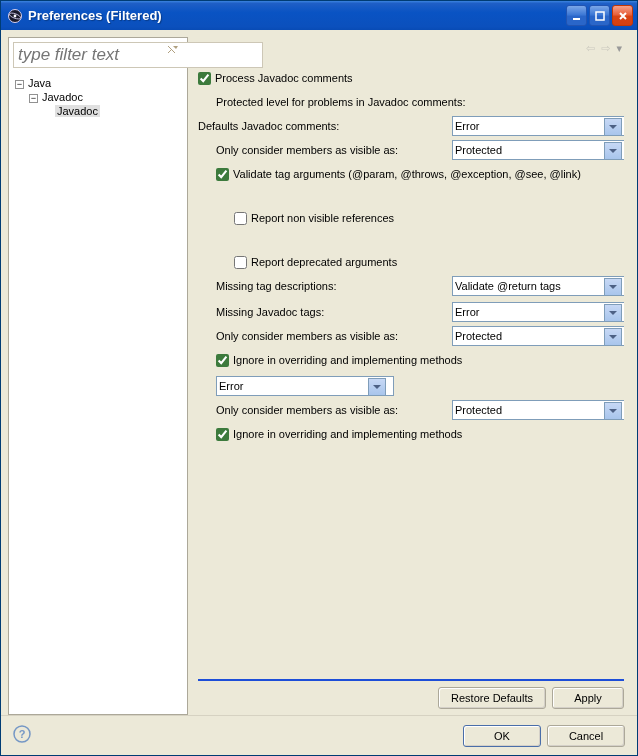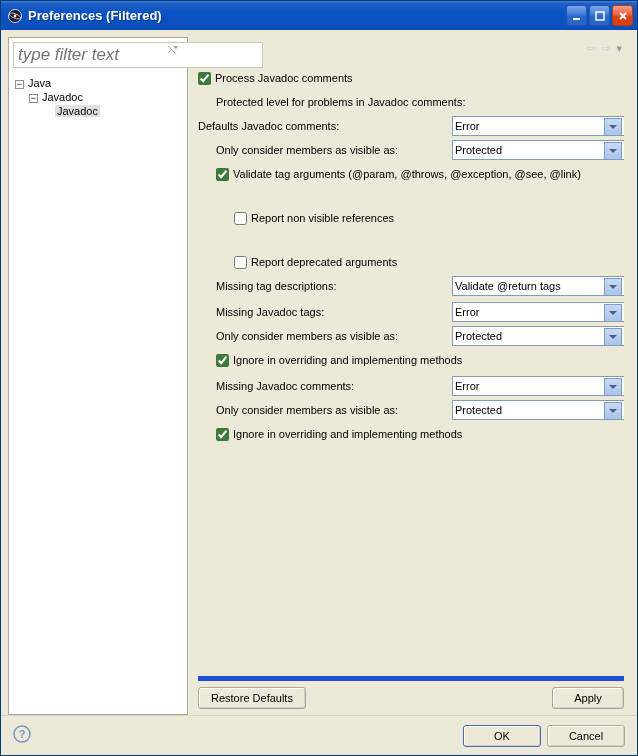--- a/index.html
+++ b/index.html
@@ -87,21 +87,21 @@
     border:1px solid #7f9db9; pointer-events:none;
   }
   .combo-wrap::before {
     content:""; position:absolute; right:7px; top:9px;
     border-left:4px solid transparent; border-right:4px solid transparent;
     border-top:4px solid #4d6185; z-index:2; pointer-events:none;
   }
   .indent1 { margin-left:18px; }
   .indent2 { margin-left:36px;margin-top:24px; }
   .section { margin-top:6px;padding-left:18px; }
-  .button-row { display:flex; justify-content:space-between; padding: 6px 0 0 0; border-top:5px solid #1d4ed8; margin-top:6px;}
+  .button-row { display:flex; justify-content:flex-end; gap:6px; padding: 6px 0 0 0; border-top:2px solid #1d4ed8; margin-top:6px;}
   .btn {
     font-family:inherit; font-size:11px;
     padding:2px 12px; min-width:72px; height:22px;
     background:#ece9d8; border:1px solid #aca899; border-radius:3px;
     box-shadow: inset 1px 1px 0 #fff, inset -1px -1px 0 #d4d0c8;
   }
   .footer {
     height:40px; display:flex; align-items:center; padding:0 12px;
     border-top:1px solid #d6d2c2; background:#ece9d8;
   }
@@ -216,21 +216,20 @@
       <div class="row indent1">
         <span class="label">Only consider members as visible as:</span>
         <div class="combo-wrap"><input class="combo" readonly="" value="Protected" style=""></div>
       </div>
       <div class="row indent1">
         <input type="checkbox" class="chk" checked="" style="">
         <span>Ignore in overriding and implementing methods</span>
       </div>
 
       <div class="row section">
-        <span class="label">Missing Javadoc comments:</span>
         <div class="combo-wrap"><input class="combo" readonly="" value="Error" style=""></div>
       </div>
       <div class="row indent1">
         <span class="label">Only consider members as visible as:</span>
         <div class="combo-wrap"><input class="combo" readonly="" value="Protected" style=""></div>
       </div>
       <div class="row indent1">
         <input type="checkbox" class="chk" checked="" style="">
         <span>Ignore in overriding and implementing methods</span>
       </div>

